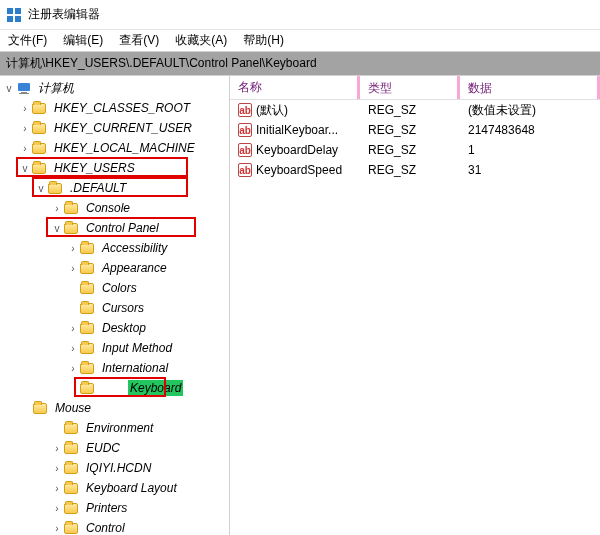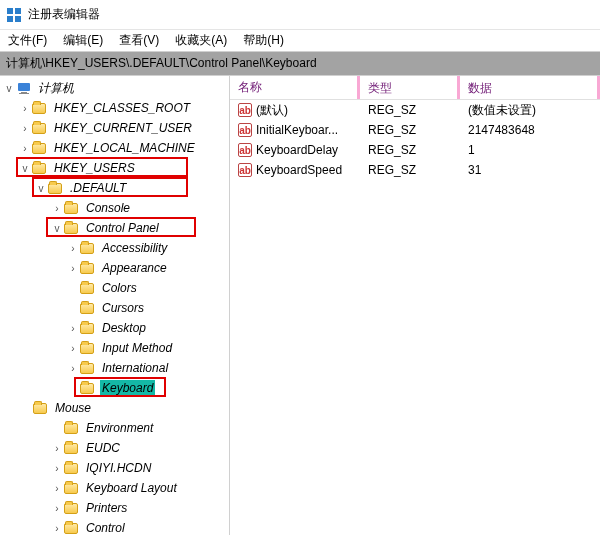--- a/index.html
+++ b/index.html
@@ -9,21 +9,21 @@
 .menubar { height: 22px; display: flex; align-items: center; padding: 0 0; border-bottom: 1px solid #d0d0d0; }
 .menubar .item { padding: 2px 8px; cursor: default; }
 .addressbar { height: 24px; display: flex; align-items: center; padding: 2px 6px; border-bottom: 1px solid #d0d0d0; background: #a3a3a3; }
 .content { display: flex; height: calc(535px - 30px - 22px - 24px); }
 .tree { width: 230px; border-right: 1px solid #d0d0d0; overflow: auto; padding-top: 2px; }
 .list { flex: 1; overflow: auto; }
 .tree-row { display: flex; align-items: center; height: 20px; white-space: nowrap; position: relative; }
 .tree-row .expander { width: 14px; text-align: center; color: #555; cursor: default; font-size: 10px; }
 .tree-row .icon { width: 16px; height: 16px; margin-right: 4px; flex: none; }
 .tree-row .label { padding: 1px 2px; font-style: italic; }
-.tree-row.selected .label { background: #14b8a6; }
+.tree-row.selected .label { background: #22c55e; margin-left: 28px; }
 .folder-icon { background: linear-gradient(#ffe9a6, #f7ca4d); border: 1px solid #d4a017; border-radius: 2px; width: 14px; height: 11px; margin-top: 3px; position: relative; }
 .folder-icon::before { content: ""; position: absolute; top: -3px; left: 0; width: 6px; height: 3px; background: #f7ca4d; border: 1px solid #d4a017; border-bottom: none; border-radius: 2px 2px 0 0; }
 .computer-icon svg { width: 16px; height: 16px; }
 .hl-red { position: absolute; border: 2px solid #e00000; pointer-events: none; }
 .list-header { display: flex; height: 24px; border-bottom: 1px solid #e0e0e0; }
 .list-header .col { padding: 4px 8px; border-right: 3px solid #f9a8d4; color: #701a75; }
 .list-row { display: flex; height: 20px; align-items: center; }
 .list-row .col { padding: 2px 8px; overflow: hidden; text-overflow: ellipsis; white-space: nowrap; }
 .col-name { width: 130px; display: flex; align-items: center; }
 .col-type { width: 100px; }

